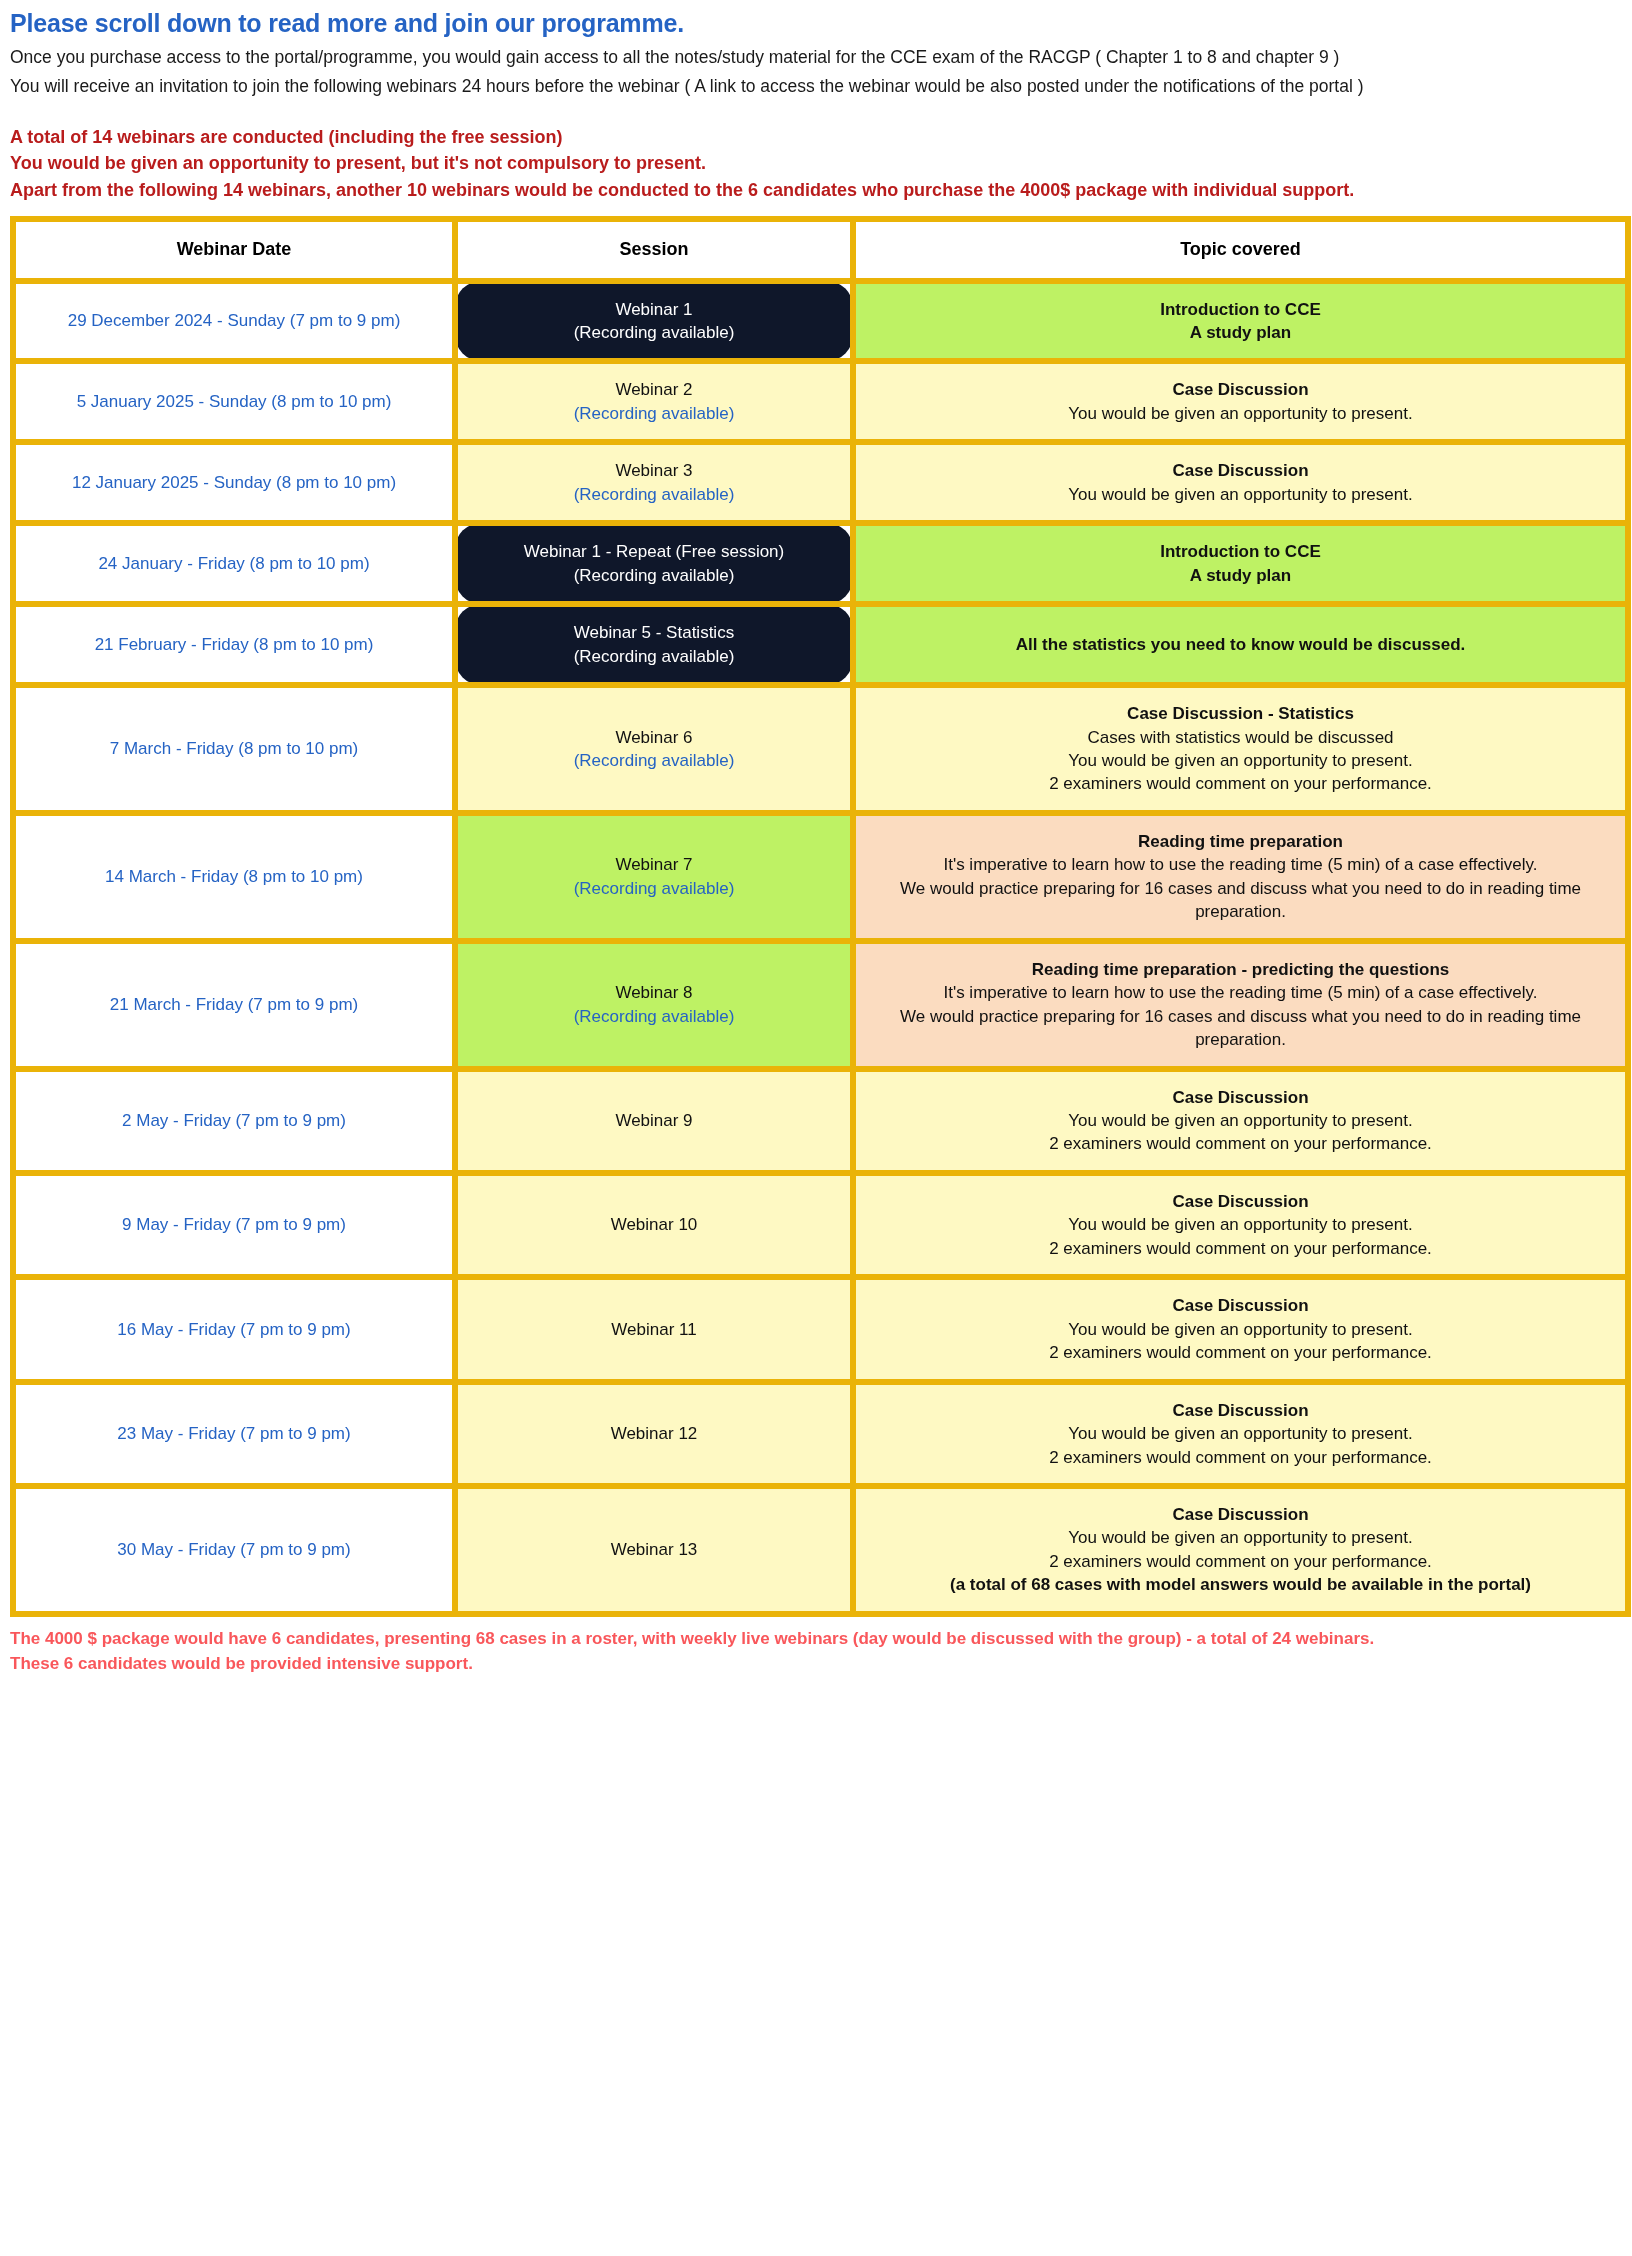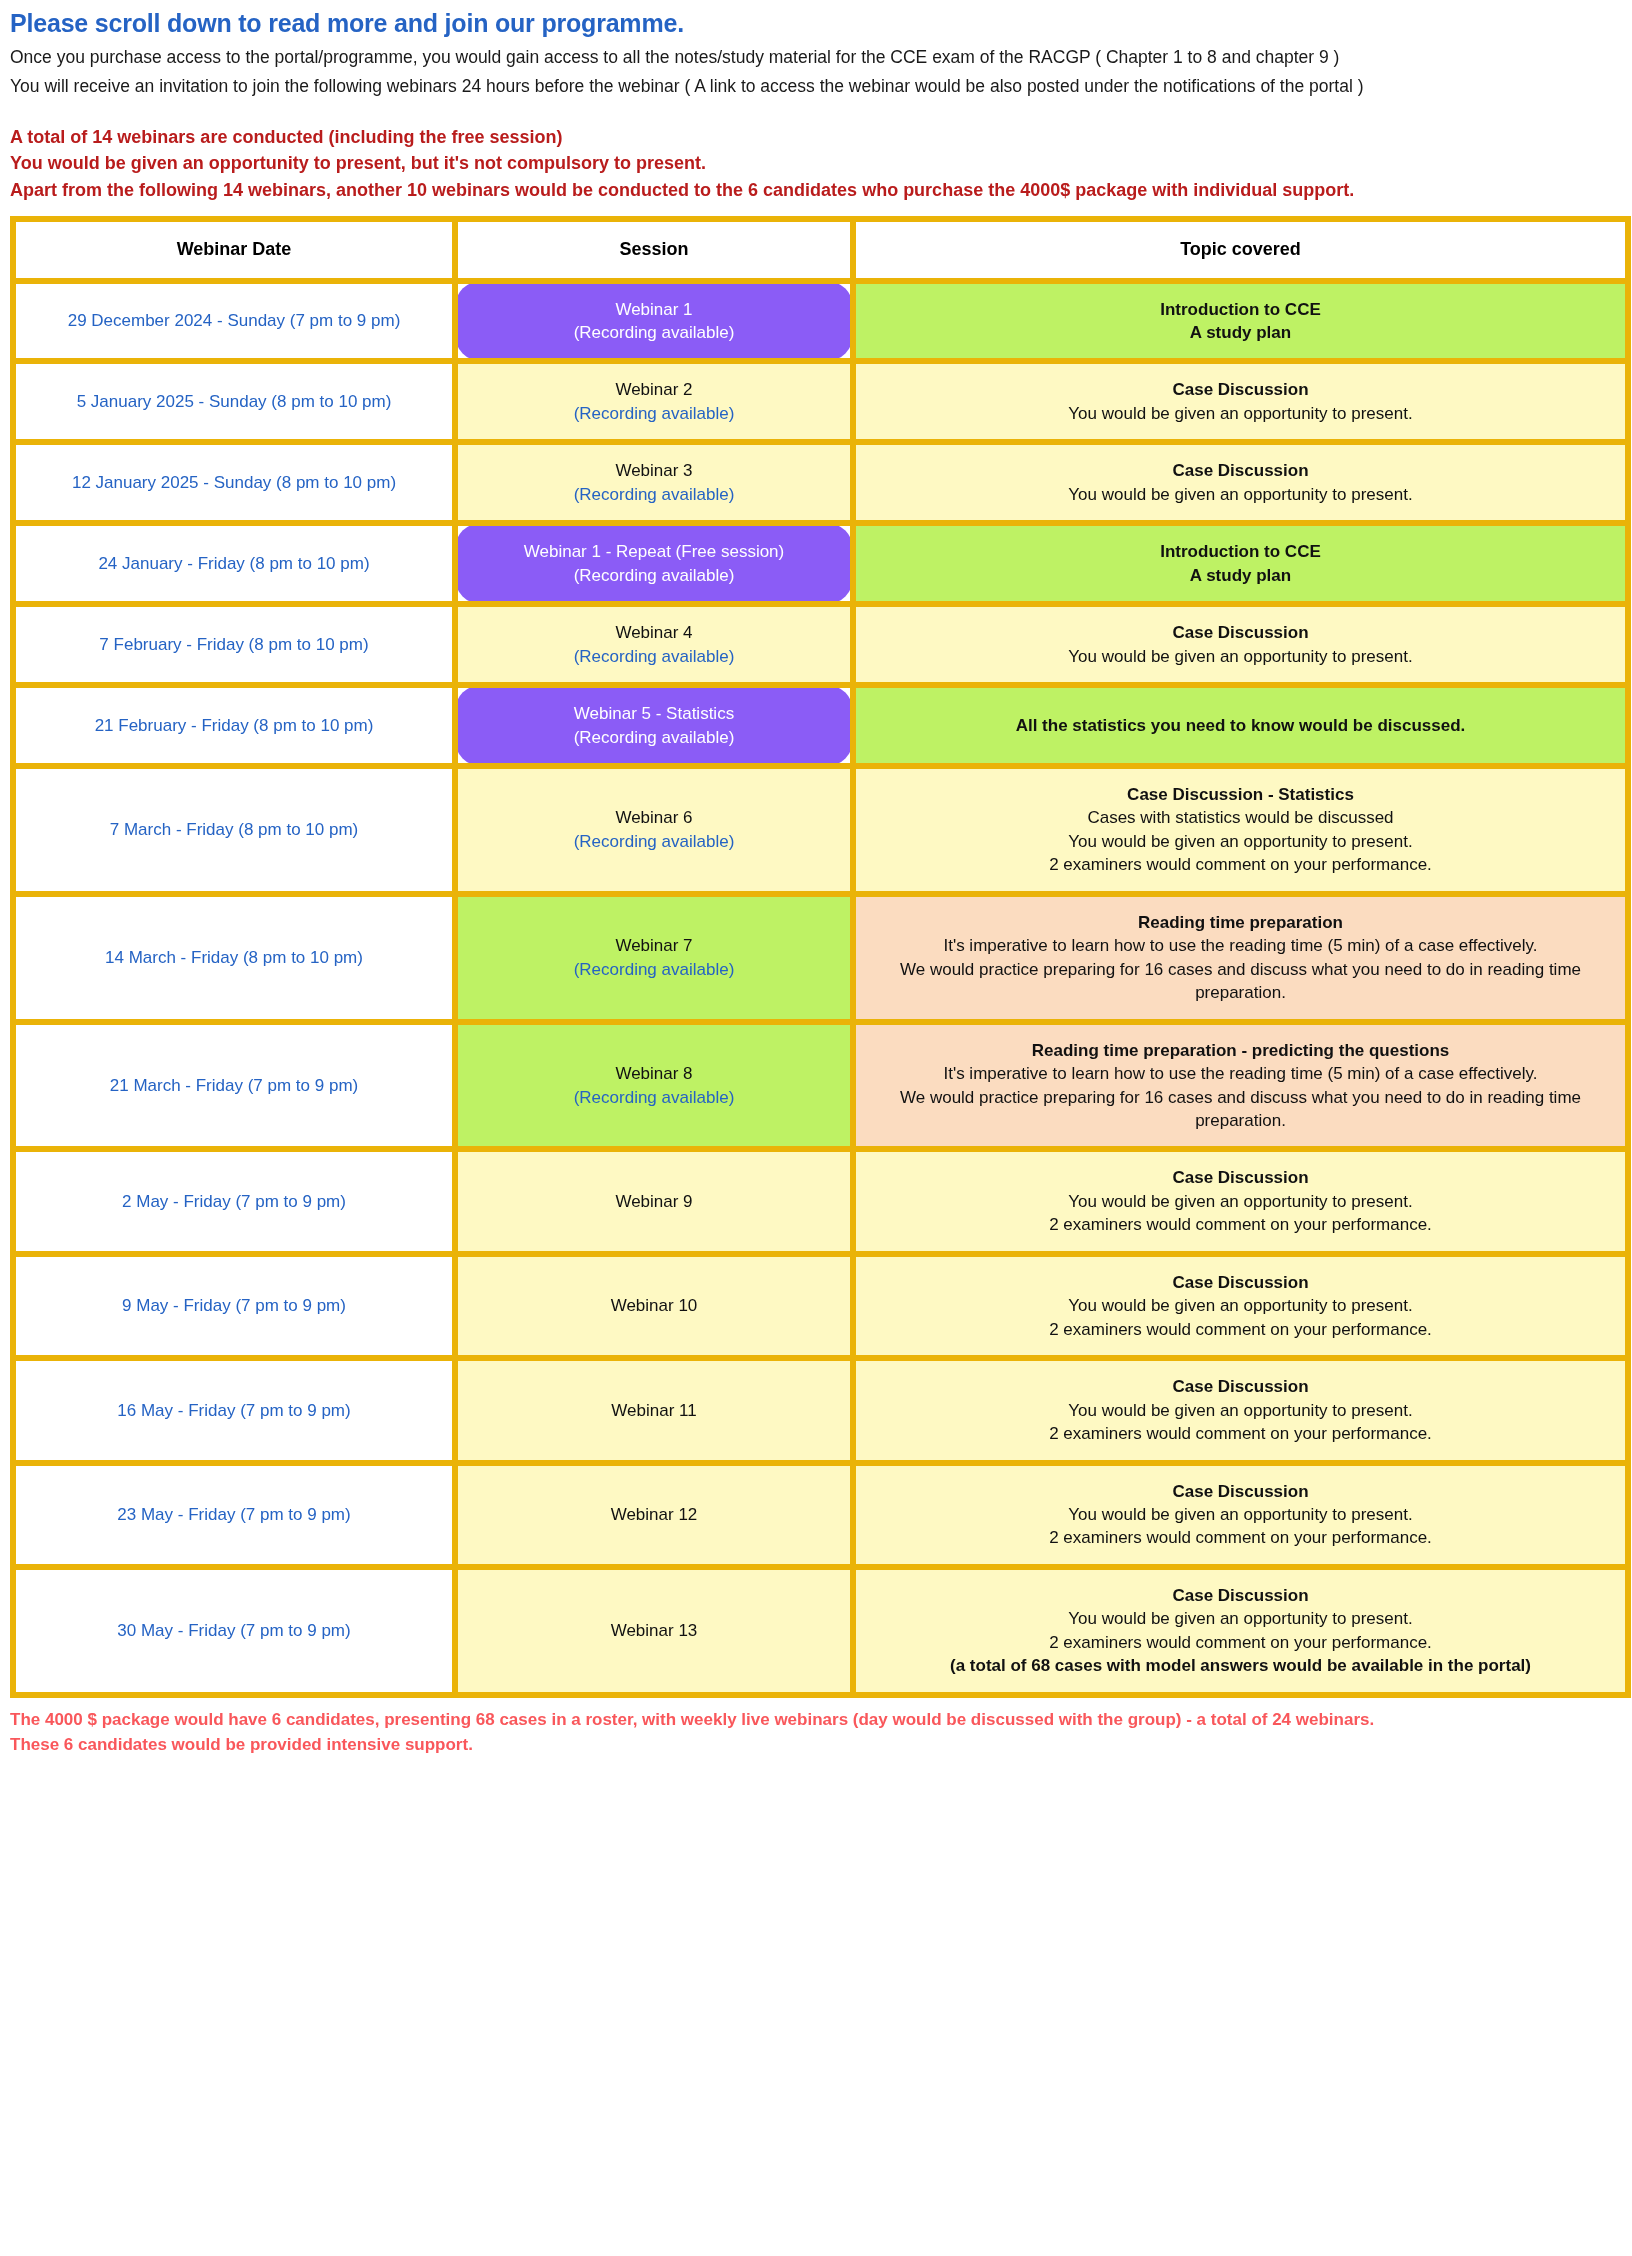--- a/index.html
+++ b/index.html
@@ -100,21 +100,21 @@
     color: #111111;
     line-height: 1.38;
   }
   .rec { display: block; }
   .bold-line { font-weight: bold; display: block; }
   .plain-line { display: block; }
 
   
   .bg-white  { background: #bef264; }
   .bg-yellow { background: #fef9c3; }
-  .bg-red    { background: #8b5cf6; border-radius: 26px; }
+  .bg-red    { background: #0f172a; border-radius: 26px; }
   .bg-peach  { background: #fbdcc0; }
 
   .txt-white { color: #ffffff; }
   .txt-blue  { color: #2563c4; }
   .txt-black { color: #111111; }
 
   tbody tr { }
   tbody td { border-top: 1px solid #4a4a4a; border-bottom: 1px solid #4a4a4a; }
 
   
@@ -195,31 +195,20 @@
         <td class="session-cell bg-red">
           <span class="plain-line txt-white">Webinar 1 - Repeat (Free session)</span>
           <span class="rec txt-white">(Recording available)</span>
         </td>
         <td class="topic-cell bg-white">
           <span class="bold-line">Introduction to CCE</span>
           <span class="bold-line">A study plan</span>
         </td>
       </tr>
       <tr>
-        <td class="date-cell bg-white">7 February - Friday (8 pm to 10 pm)</td>
-        <td class="session-cell bg-yellow">
-          <span class="plain-line txt-black">Webinar 4</span>
-          <span class="rec txt-blue">(Recording available)</span>
-        </td>
-        <td class="topic-cell bg-yellow">
-          <span class="bold-line">Case Discussion</span>
-          <span class="plain-line">You would be given an opportunity to present.</span>
-        </td>
-      </tr>
-      <tr>
         <td class="date-cell bg-white">21 February - Friday (8 pm to 10 pm)</td>
         <td class="session-cell bg-red">
           <span class="plain-line txt-white">Webinar 5 - Statistics</span>
           <span class="rec txt-white">(Recording available)</span>
         </td>
         <td class="topic-cell bg-white">
           <span class="bold-line">All the statistics you need to know would be discussed.</span>
         </td>
       </tr>
       <tr>

